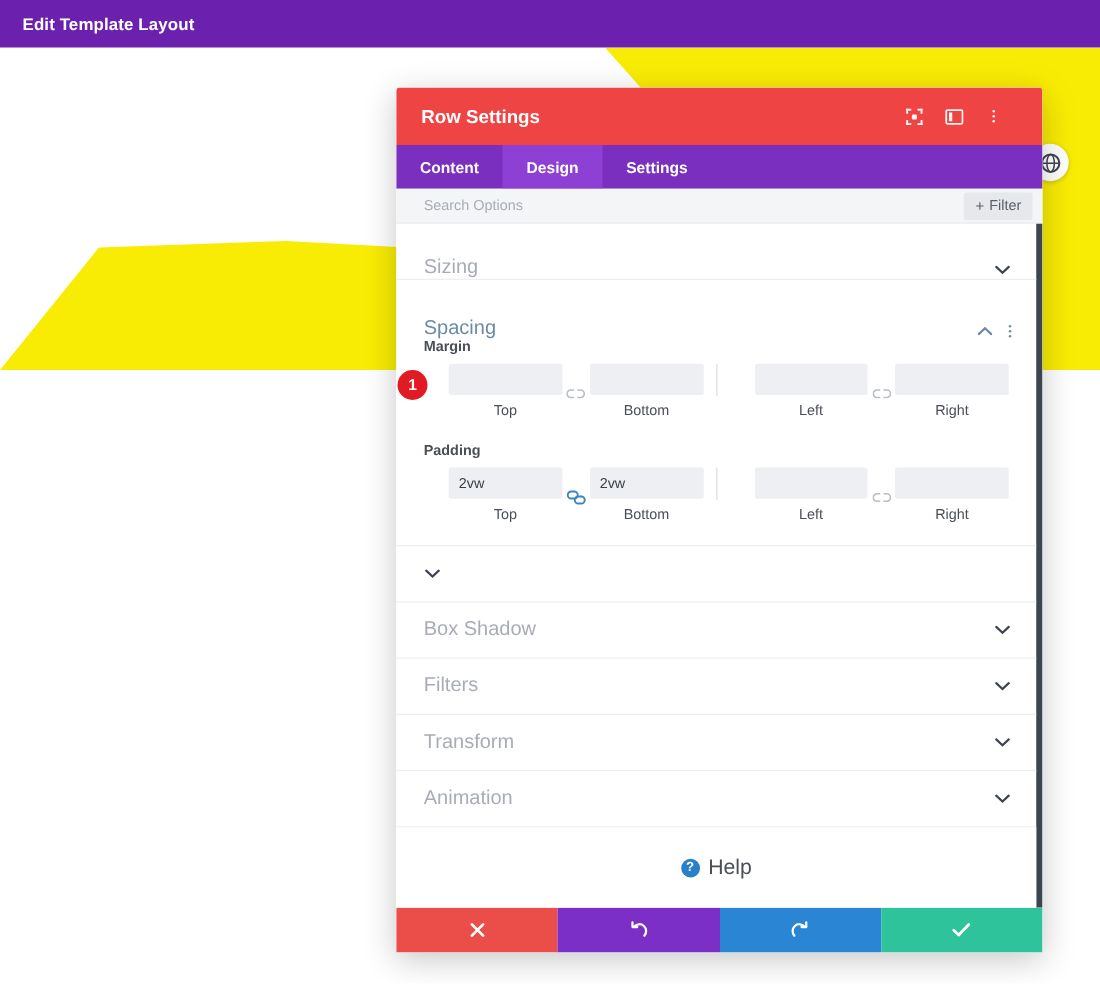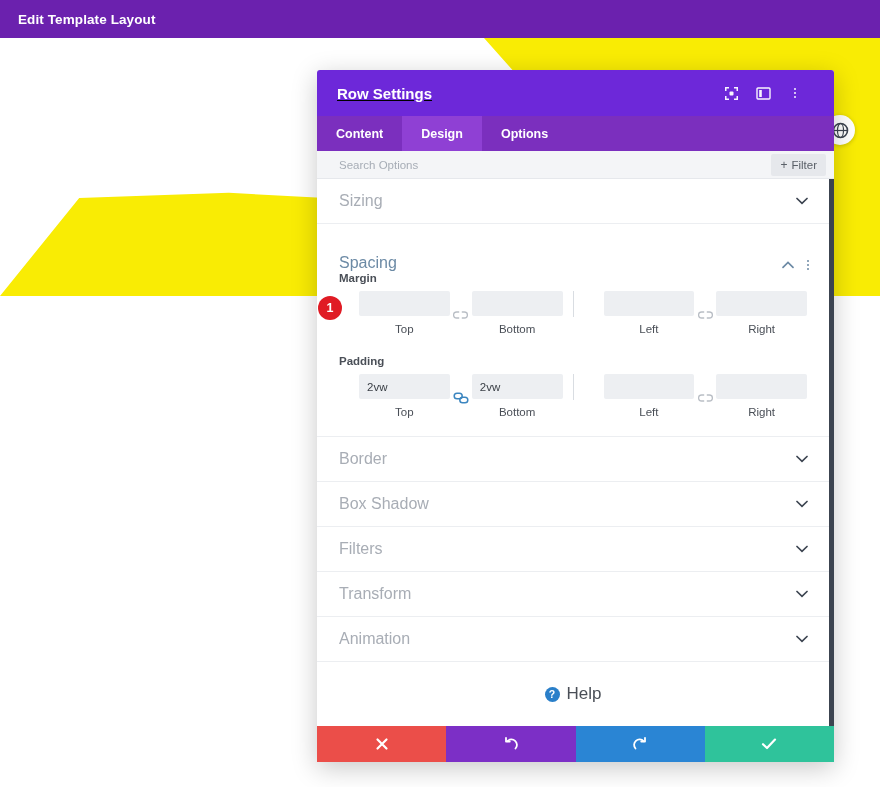--- a/index.html
+++ b/index.html
@@ -70,25 +70,24 @@
     width: 517px;
     z-index: 10;
     box-shadow: 0 6px 26px rgba(0,0,0,.22);
     background: #ffffff;
     border-radius: 3px 3px 0 0;
     overflow: hidden;
   }
 
   .modal-header {
     height: 46px;
-    background: #6d28d9;
+    background: #ef4444;
     display: flex;
     align-items: center;
     padding: 0 30px 0 20px;
-    text-decoration: underline;
   }
   .modal-title {
     color: #ffffff;
     font-size: 15px;
     font-weight: bold;
     flex: 1;
   }
   .hdr-icons { display: flex; align-items: center; gap: 14px; }
   .hdr-icon {
     width: 18px; height: 18px;
@@ -149,21 +148,21 @@
   }
 
   .section-row {
     height: 45px;
     display: flex;
     align-items: center;
     padding: 0 20px 0 22px;
     border-bottom: 1px solid #eceef1;
     cursor: pointer;
   }
-  .section-row:first-child { border-top: none; }
+  .section-row:first-child { border-top: none; align-items: flex-end; }
   .section-title {
     flex: 1;
     font-size: 16px;
     color: #a8adb5;
     font-weight: normal;
   }
   .chev {
     width: 14px; height: 14px;
     display: flex; align-items: center; justify-content: center;
     color: #3c4450;
@@ -345,21 +344,21 @@
               <i></i>
               <i></i>
           </span>
         </span>
       </div>
     </div>
 
     <div class="tabs">
       <div class="tab">Content</div>
       <div class="tab active">Design</div>
-      <div class="tab">Options</div>
+      <div class="tab">Settings</div>
     </div>
 
     <div class="searchbar">
       <span class="search-placeholder">Search Options</span>
       <div class="filter-btn">
         <span class="filter-plus">+</span>
         <span>Filter</span>
       </div>
     </div>
 
@@ -463,21 +462,20 @@
               <div class="fieldbox">
                 <input class="fieldinput" value="" style="">
                 <div class="fieldcap">Right</div>
               </div>
             </div>
           </div>
         </div>
       </div>
 
       <div class="section-row">
-        <span class="section-title">Border</span>
         <span class="chev">
           <svg width="12" height="8" viewBox="0 0 12 8">
               <path d="M1 1.5 L6 6.3 L11 1.5" fill="none" stroke="#3c4450" stroke-width="1.7" stroke-linecap="round"></path>
             </svg>
         </span>
       </div>
 
       <div class="section-row">
         <span class="section-title">Box Shadow</span>
         <span class="chev">

